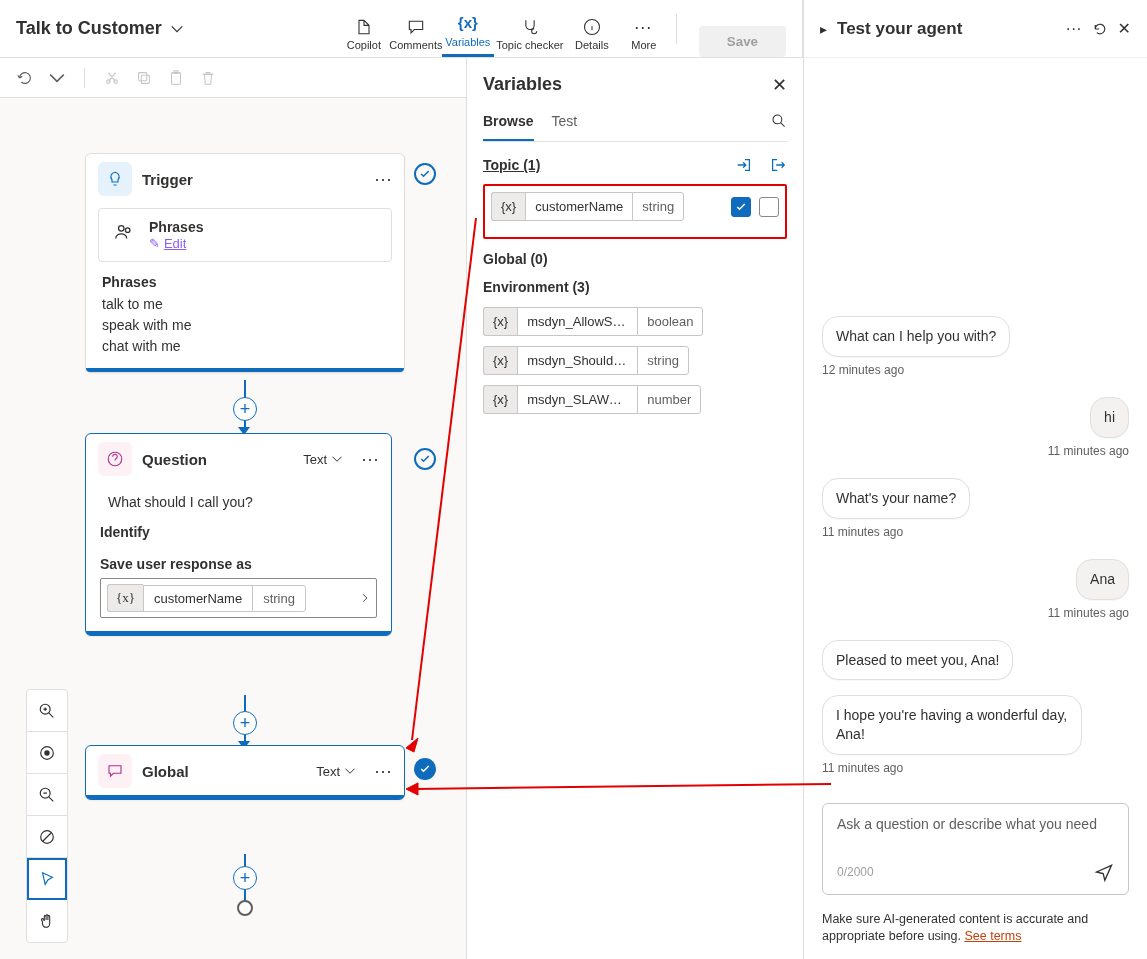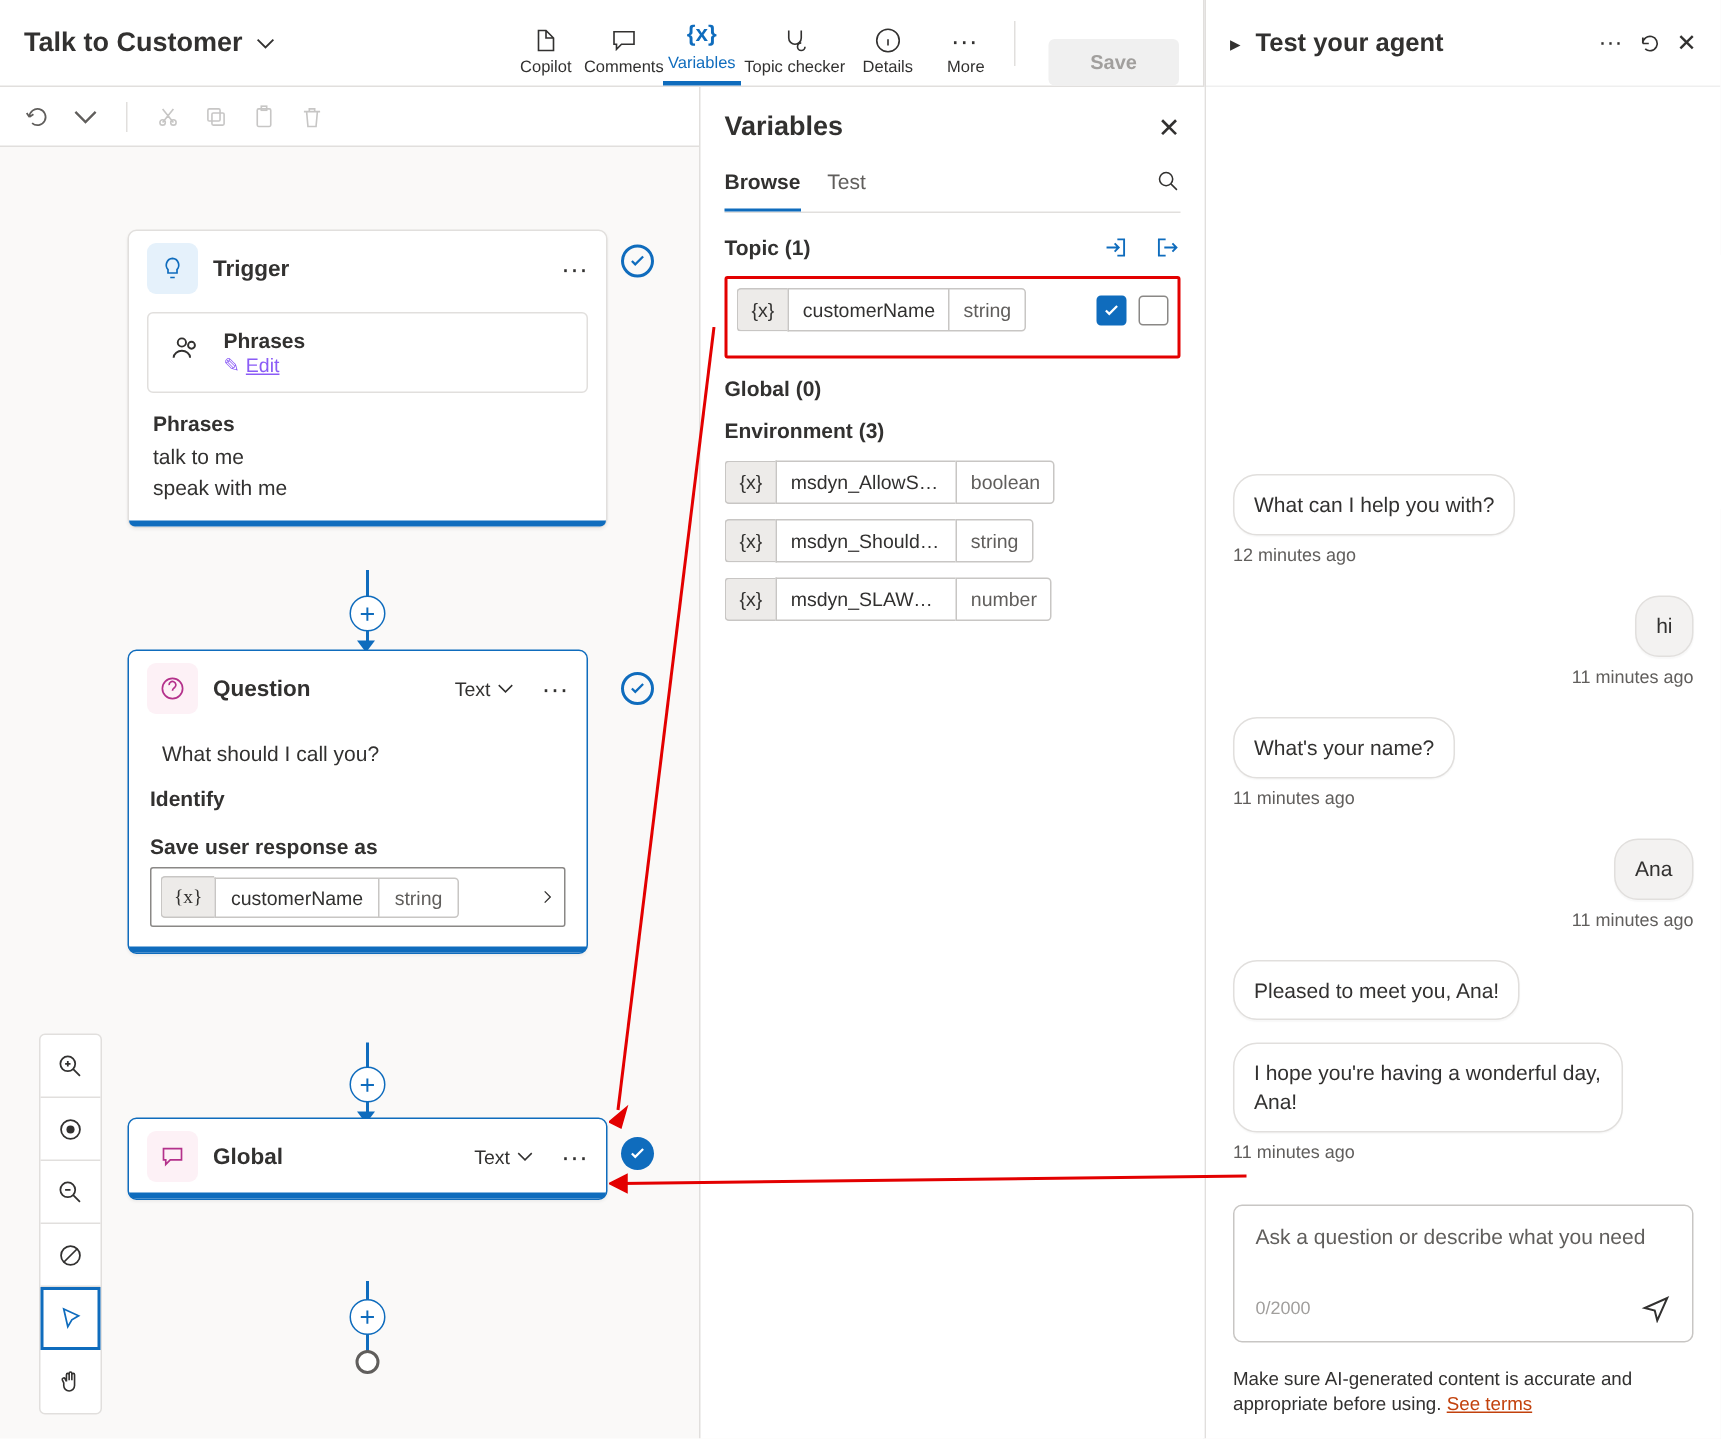--- a/index.html
+++ b/index.html
@@ -87,21 +87,21 @@
 
   
   .var-panel { position:absolute; left:466px; top:58px; width:337px; height:calc(100% - 58px); border-left:1px solid #e1dfdd; background:#fff; padding: 16px 16px 0 16px; z-index:5; }
   .var-panel h2 { font-size:18px; font-weight:600; }
   .var-close { position:absolute; right:16px; top:16px; cursor:pointer; font-size:18px; }
   .var-tabs { display:flex; gap:18px; margin-top:18px; border-bottom:1px solid #e1dfdd; }
   .var-tab { padding-bottom:10px; cursor:pointer; font-size:14px; color:#605e5c; }
   .var-tab.active { font-weight:600; color:#323130; border-bottom:2px solid #0f6cbd; }
   .var-search { margin-left:auto; padding-bottom:10px; cursor:pointer; }
   .vp-section-head { display:flex; align-items:center; margin:14px 0 10px 0; }
-  .vp-section-head .t { font-weight:700; flex:1; }
+  .vp-section-head .t { font-weight:700; flex:1;text-decoration:underline; }
   .vp-icons { display:flex; gap:16px; color:#0f6cbd; }
   .vp-row { display:flex; align-items:center; gap:8px; margin-bottom:10px; }
   .vp-row .vp-pill { display:flex; align-items:center; }
   .vp-row .seg { border:1px solid #c8c6c4; padding:6px 9px; font-size:13px; }
   .vp-row .seg.first { background:#edebe9; border-radius:3px 0 0 3px; border-right:none; }
   .vp-row .seg.mid { border-right:none; max-width:120px; overflow:hidden; text-overflow:ellipsis; white-space:nowrap; }
   .vp-row .seg.last { border-radius:0 3px 3px 0; color:#605e5c; }
   .vp-check { width:20px; height:20px; border:1px solid #8a8886; border-radius:3px; display:flex; align-items:center; justify-content:center; cursor:pointer; }
   .vp-check.checked { background:#0f6cbd; border-color:#0f6cbd; color:#fff; }
   .highlight-box { border:2px solid #e30000; padding:6px 6px; border-radius:2px; }
@@ -275,20 +275,21 @@
           </div>
         <div class="ph-body">
           <b>Phrases</b>
           <a href="#"><span class="pen-icon">✎</span><span>Edit</span></a>
         </div>
       </div>
       <div class="trigger-phrases">
         <div class="pt">Phrases</div>
         <div class="pl">talk to me</div>
         <div class="pl">speak with me</div>
+        <div class="pl">chat with me</div>
       </div>
       <div class="bottom-accent"></div>
     </div>
 
     <div class="node question-node">
       <div class="node-header">
         <div class="node-icon question-icon">
             <svg width="18" height="18" viewBox="0 0 24 24">
               <circle cx="12" cy="12" r="9" fill="none" stroke="#b4318b" stroke-width="1.5"></circle>
               <path d="M9 9a3 3 0 115 2c-1 1-2 1-2 3 M12 17h.01" fill="none" stroke="#b4318b" stroke-width="1.5"></path>

